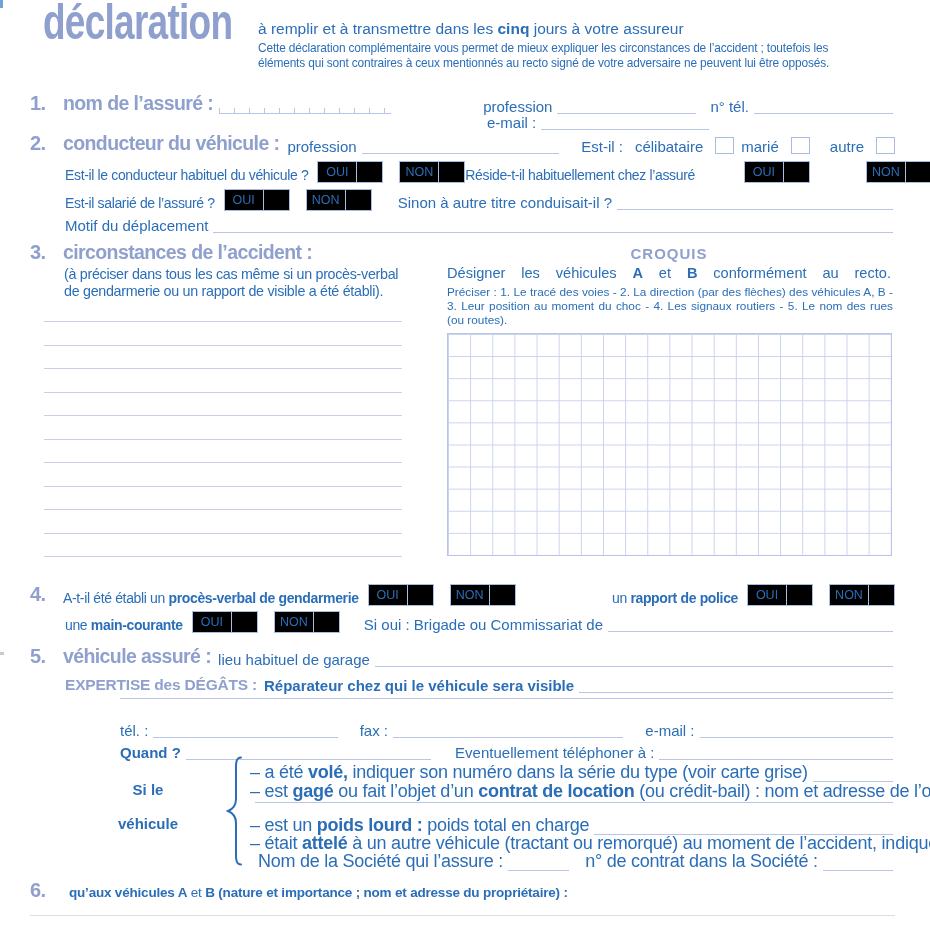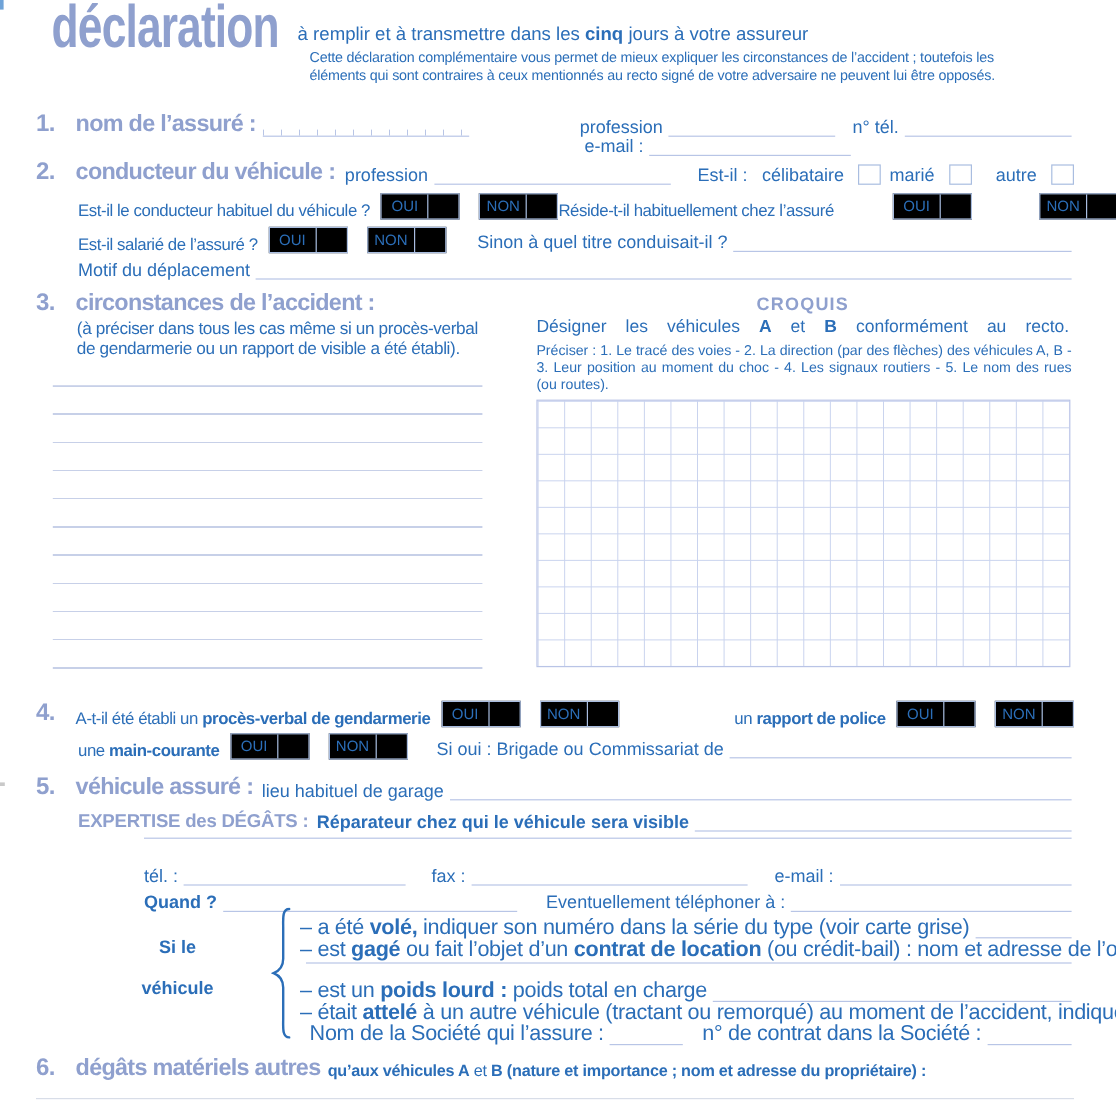--- a/index.html
+++ b/index.html
@@ -21,21 +21,21 @@
          align-self:flex-end;margin:0 2px 1px 5px;}
   .uline.fixed{flex:none;}
   .q{font-size:14px;letter-spacing:-0.35px;}
   .yesno{display:inline-flex;border:1.3px solid var(--boxb);height:20px;flex:none;background:#000000;margin-bottom:0;}
   .yn-lbl{width:38px;display:flex;align-items:center;justify-content:center;
           font-size:12.5px;color:var(--blue);border-right:1.3px solid var(--boxb);}
   .yn-tick{width:25px;}
   .cb{width:17px;height:15px;border:1.3px solid var(--boxb);display:inline-block;flex:none;margin:0 0 1px 0;}
   .big-title{position:absolute;left:43px;top:-7px;font-size:50px;font-weight:bold;
              color:var(--peri);letter-spacing:-1px;transform:scaleX(0.74);transform-origin:left bottom;}
-  .subtitle{position:absolute;left:248px;top:20px;font-size:15.5px;color:var(--blue);white-space:nowrap;}
+  .subtitle{position:absolute;left:258px;top:20px;font-size:15.5px;color:var(--blue);white-space:nowrap;}
   .hnote{position:absolute;left:258px;top:41px;font-size:11.9px;line-height:14.6px;
          color:var(--blue);letter-spacing:-0.15px;white-space:nowrap;}
   .comb{flex:none;width:172px;height:6px;border-bottom:1.4px solid var(--line);
         margin:0 0 1px 6px;
         background-image:repeating-linear-gradient(to right,var(--line) 0 1.4px,transparent 1.4px 15px);
         background-size:100% 5px;background-position:bottom;background-repeat:no-repeat;}
   .s3note{position:absolute;left:64px;top:266px;font-size:14.3px;line-height:16.8px;
           color:var(--blue);letter-spacing:-0.3px;white-space:nowrap;}
   .writing-lines{position:absolute;left:44px;top:321px;width:358px;height:237px;
           background-image:repeating-linear-gradient(to bottom,#C7D0E8 0 1.1px,transparent 1.1px 23.5px);}
@@ -132,21 +132,21 @@
   <div class="row" style="left:65px;right:35px;top:189px;">
     <span class="q">Est-il salarié de l’assuré ?</span>
     <span class="yesno" style="margin-left:9px;">
         <span class="yn-lbl">OUI</span>
         <span class="yn-tick"></span>
       </span>
     <span class="yesno" style="margin-left:16px;">
         <span class="yn-lbl">NON</span>
         <span class="yn-tick"></span>
       </span>
-    <span style="margin-left:26px;">Sinon à quel titre conduisait-il ?</span>
+    <span style="margin-left:26px;">Sinon à autre titre conduisait-il ?</span>
     <span class="uline"></span>
   </div>
 
   <div class="row" style="left:65px;right:35px;top:217px;">
     <span>Motif du déplacement</span>
     <span class="uline"></span>
   </div>
 
   <div class="row" style="left:30px;top:241px;">
     <span class="num">3.</span>
@@ -273,18 +273,17 @@
 
   <div class="row item" style="left:258px;right:35px;top:851px;">
     <span>Nom de la Société qui l’assure :</span>
     <span class="uline"></span>
     <span style="margin-left:14px;">n° de contrat dans la Société :</span>
     <span class="uline" style="flex:1.15;"></span>
   </div>
 
   <div class="row" style="left:30px;right:35px;top:879px;">
     <span class="num">6.</span>
-    <span class="h">dégâts matériels autres</span>
     <span class="b" style="font-size:13.5px;margin-left:6px;margin-bottom:2px;letter-spacing:-0.2px;"><span>qu’aux véhicules </span><span>A</span><span style="font-weight:normal;"> et </span><span>B</span><span> (nature et importance ; nom et adresse du propriétaire) :</span></span>
   </div>
 
   <div class="bottom-line"></div>
 </div>
 
 </body></html>

